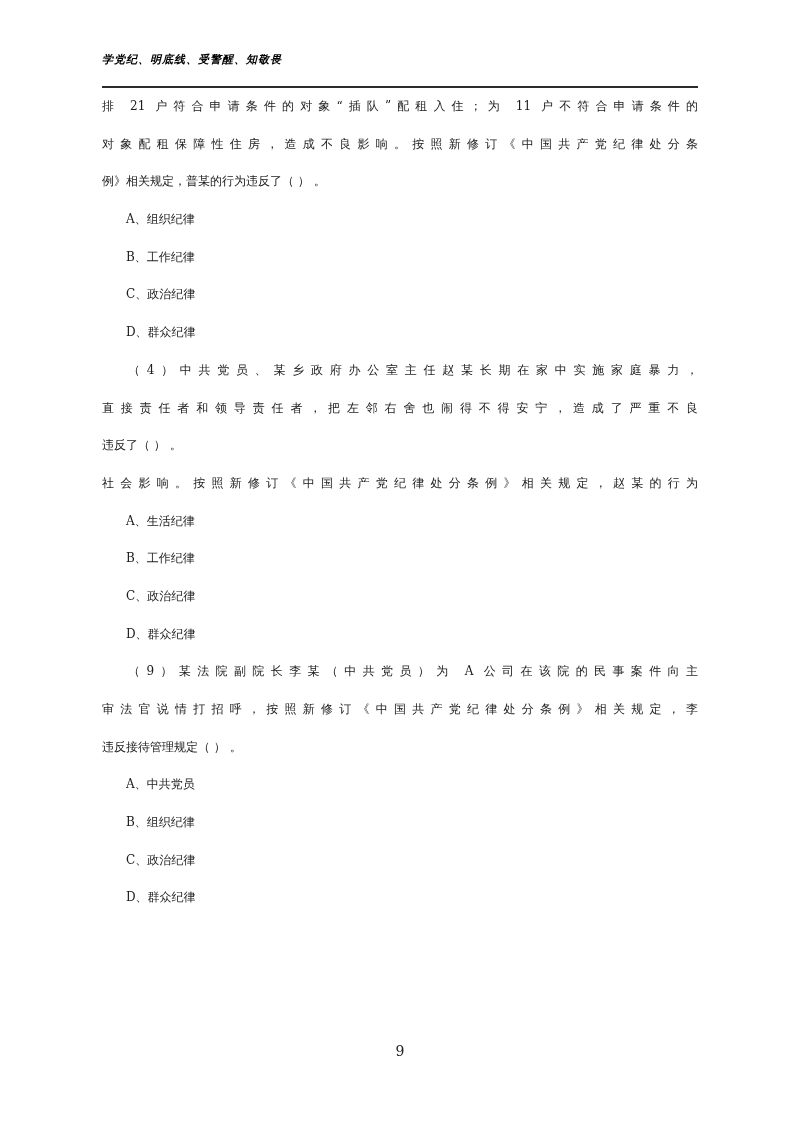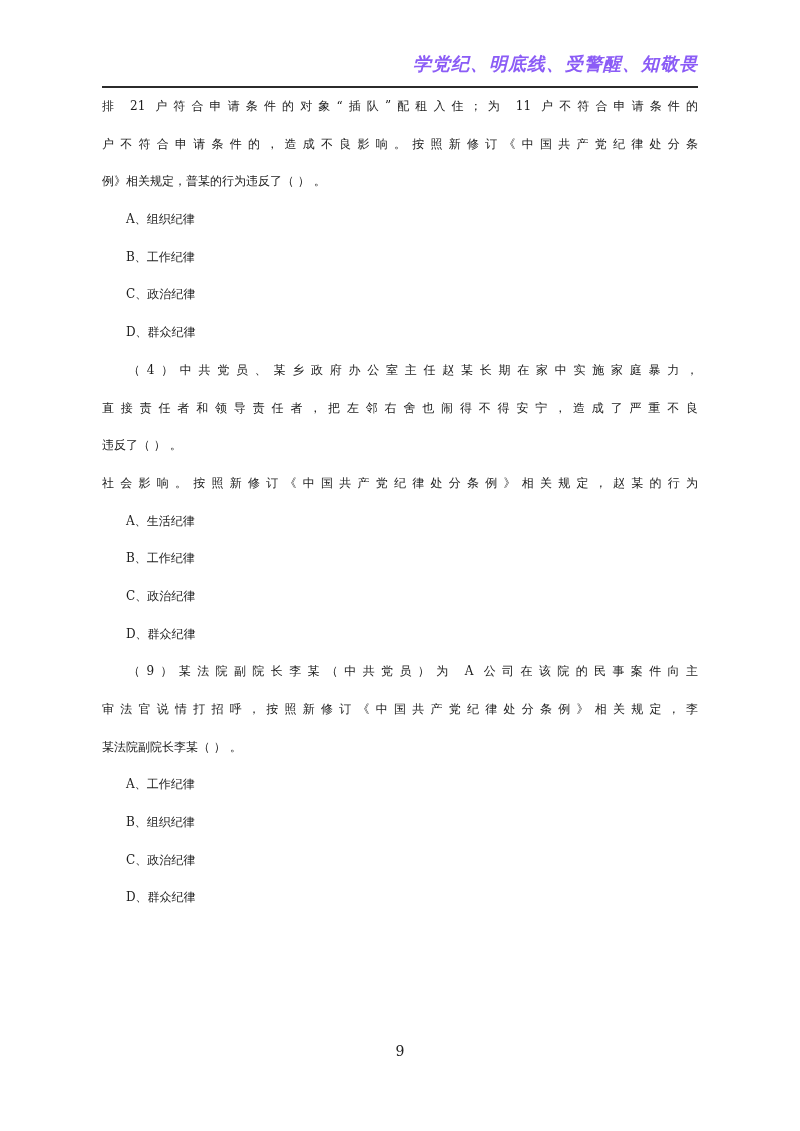--- a/index.html
+++ b/index.html
@@ -8,25 +8,25 @@
     width:800px;height:1131px;
     margin:0 auto;
     background:#ffffff;
     font-family:"DejaVu Serif","Liberation Serif",serif;
     color:#1c1c1c;
     overflow:hidden;
   }
   .header-title{
     position:absolute;
     top:52px;left:102px;width:596px;
-    text-align:right;
-    font-size:18px;
+    text-align:left;
+    font-size:11px;
     font-style:italic;
     font-weight:600;
-    color:#8b5cf6;
+    color:#000000;
     letter-spacing:1px;
   }
   .header-rule{
     position:absolute;
     top:86px;left:102px;width:596px;
     border-top:2px solid #2b2b2b;
     height:0;
   }
   .doc-body{
     position:absolute;
@@ -57,41 +57,41 @@
 </style>
 </head>
 <body>
 
 <div class="page">
   <div class="header-title">学党纪、明底线、受警醒、知敬畏</div>
   <div class="header-rule"></div>
   <div class="doc-body">
       <div>
         <div class="line fill">排 21 户符合申请条件的对象“插队”配租入住；为 11 户不符合申请条件的</div>
-        <div class="line fill">户不符合申请条件的，造成不良影响。按照新修订《中国共产党纪律处分条</div>
+        <div class="line fill">对象配租保障性住房，造成不良影响。按照新修订《中国共产党纪律处分条</div>
         <div class="line">例》相关规定，普某的行为违反了（ ） 。</div>
       </div>
       <div class="line option">A、组织纪律</div>
       <div class="line option">B、工作纪律</div>
       <div class="line option">C、政治纪律</div>
       <div class="line option">D、群众纪律</div>
       <div>
         <div class="line fill indent">（4）中共党员、某乡政府办公室主任赵某长期在家中实施家庭暴力，</div>
         <div class="line fill">直接责任者和领导责任者，把左邻右舍也闹得不得安宁，造成了严重不良</div>
         <div class="line">违反了（ ） 。</div>
         <div class="line fill">社会影响。按照新修订《中国共产党纪律处分条例》相关规定，赵某的行为</div>
       </div>
       <div class="line option">A、生活纪律</div>
       <div class="line option">B、工作纪律</div>
       <div class="line option">C、政治纪律</div>
       <div class="line option">D、群众纪律</div>
       <div>
         <div class="line fill indent">（9）某法院副院长李某（中共党员）为 A 公司在该院的民事案件向主</div>
         <div class="line fill">审法官说情打招呼，按照新修订《中国共产党纪律处分条例》相关规定，李</div>
-        <div class="line">某法院副院长李某（ ） 。</div>
+        <div class="line">违反接待管理规定（ ） 。</div>
       </div>
-      <div class="line option">A、工作纪律</div>
+      <div class="line option">A、中共党员</div>
       <div class="line option">B、组织纪律</div>
       <div class="line option">C、政治纪律</div>
       <div class="line option">D、群众纪律</div>
     </div>
   <div class="page-footer">9</div>
 </div>
 
 </body></html>

